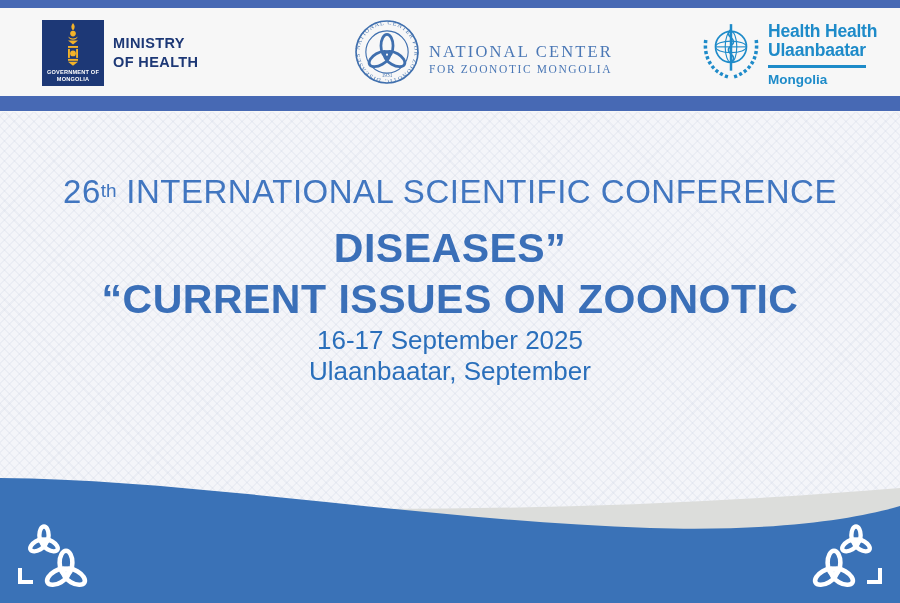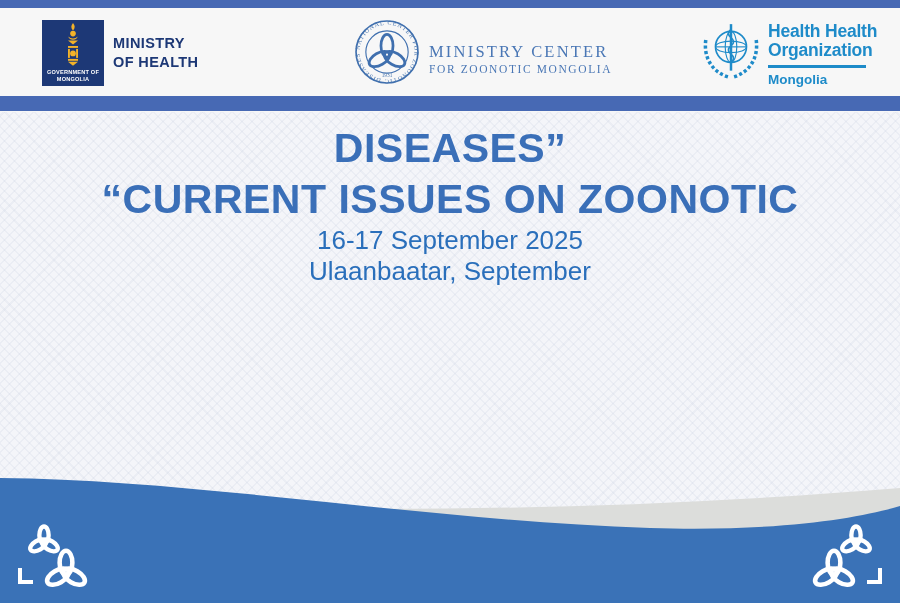--- a/index.html
+++ b/index.html
@@ -102,51 +102,52 @@
         </defs>
         <circle cx="31" cy="31" r="30" fill="none" stroke="#3f6fae" stroke-width="1.6"></circle>
         <circle cx="31" cy="31" r="20.5" fill="none" stroke="#3f6fae" stroke-width="1.1"></circle>
         <text font-size="6" fill="#4a77b0" letter-spacing="0.9" font-family="Liberation Serif, serif">
           <textPath href="#sealTextPath" startOffset="2">NATIONAL CENTER FOR ZOONOTIC DISEASES</textPath>
         </text>
         <text x="31" y="55.5" font-size="5.2" fill="#4a77b0" text-anchor="middle" font-family="Liberation Serif, serif">1931</text>
         <use href="#trefoil" transform="translate(31,33.5) scale(0.78)" stroke="#3f6fae" stroke-width="3.4"></use>
       </svg>
       <div class="nczd-name">
-        <div class="l1">MINISTRY CENTER</div>
+        <div class="l1">NATIONAL CENTER</div>
         <div class="l2">FOR ZOONOTIC MONGOLIA</div>
       </div>
     </div>
 
     <div class="who">
       <svg width="62" height="58" viewBox="0 0 60 56">
         <g stroke="#1e8bc9" fill="none">
           <path d="M27,53 C11,48 2.5,33 6,15" stroke-width="3.4" stroke-dasharray="3 2.3"></path>
           <path d="M33,53 C49,48 57.5,33 54,15" stroke-width="3.4" stroke-dasharray="3 2.3"></path>
           <circle cx="30" cy="24" r="15" stroke-width="1.6"></circle>
           <ellipse cx="30" cy="24" rx="15" ry="5.6" stroke-width="1.1"></ellipse>
           <ellipse cx="30" cy="24" rx="5.6" ry="15" stroke-width="1.1"></ellipse>
           <line x1="15" y1="24" x2="45" y2="24" stroke-width="1.1"></line>
           <line x1="30" y1="2" x2="30" y2="47" stroke-width="2.4"></line>
           <path d="M30,7 q-5,4 0,8 q5,4 0,8 q-5,4 0,8 q5,4 0,8" stroke-width="1.6"></path>
         </g>
       </svg>
       <div class="who-text">
         <div class="n">Health Health</div>
-        <div class="n">Organization</div>
+        <div class="n">Ulaanbaatar</div>
         <div class="who-rule"></div>
         <div class="c">Mongolia</div>
       </div>
     </div>
 
   </div>
 
   <div class="stripe"></div>
 
   <div class="main">
+    <div class="conf-line"><span>26</span><sup>th</sup><span> INTERNATIONAL SCIENTIFIC CONFERENCE</span></div>
     <div class="conf-title">
       <div>DISEASES”</div>
       <div>“CURRENT ISSUES ON ZOONOTIC</div>
     </div>
     <div class="date-block">
       <div>16-17 September 2025</div>
       <div>Ulaanbaatar, September</div>
     </div>
   </div>
 

